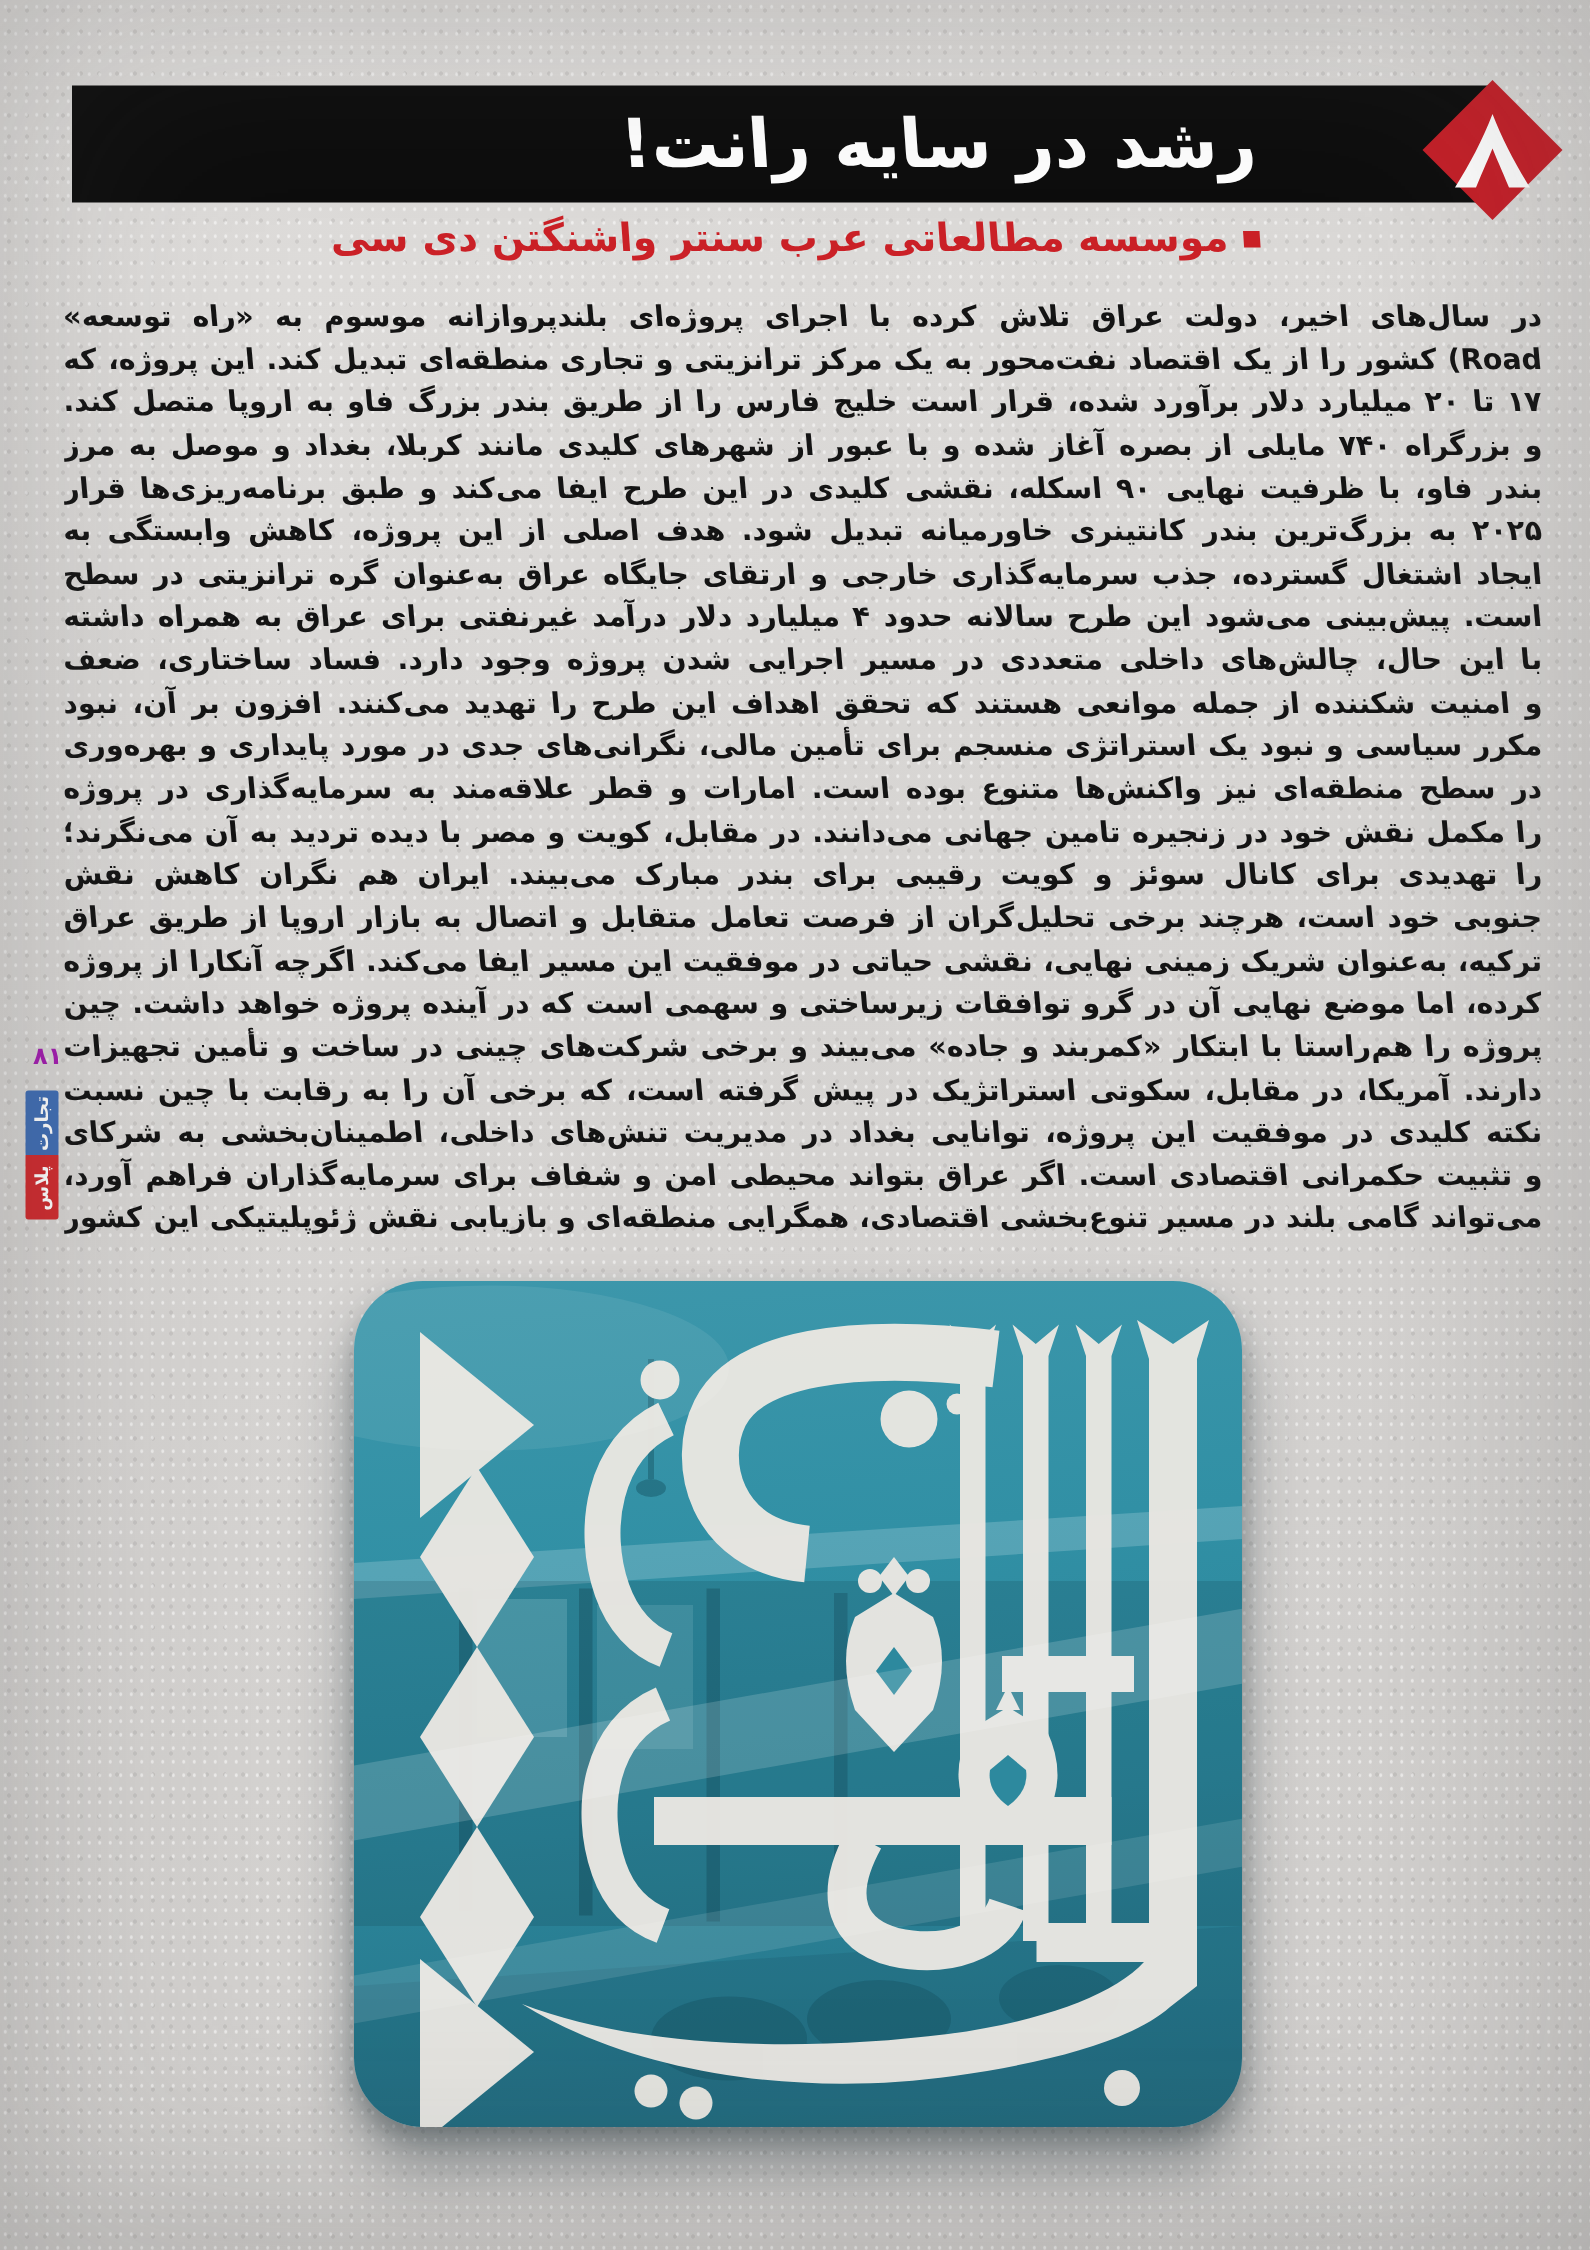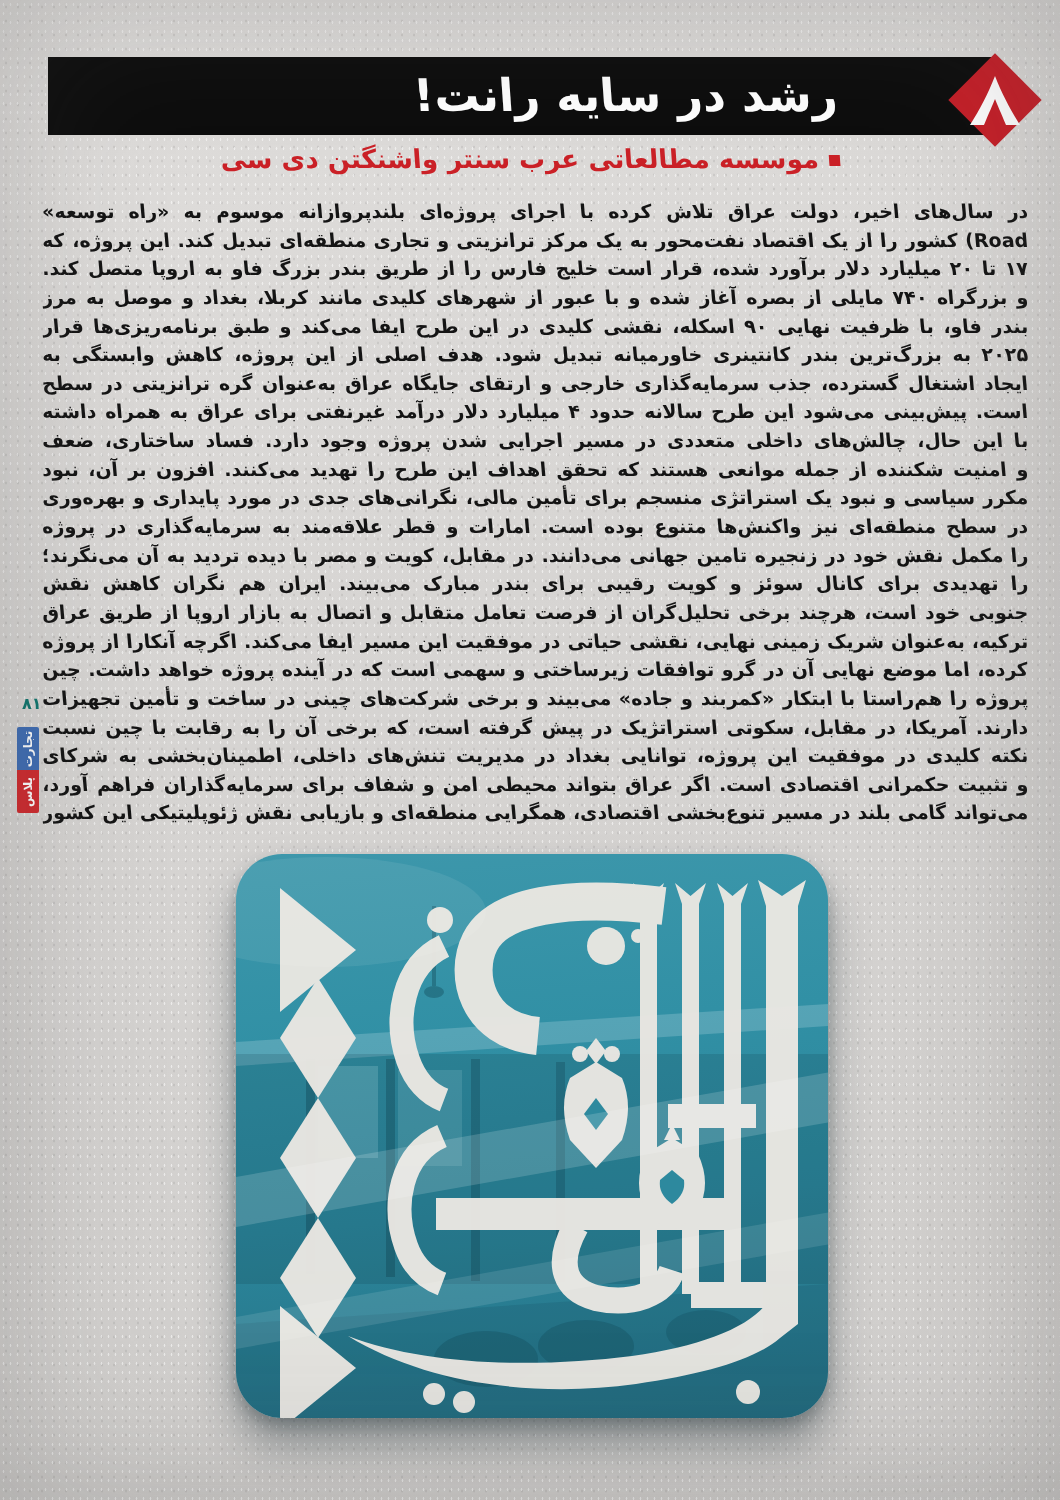--- a/index.html
+++ b/index.html
@@ -28,21 +28,21 @@
     color:#cb2127;font-size:26px;font-weight:700;transform:skewX(4deg);}
   .byline .bullet{display:inline-block;width:11px;height:11px;background:#cb2127;
     margin-left:10px;vertical-align:middle;}
   
   .article{position:absolute;left:42px;top:197px;width:986px;direction:rtl;color:#141414;}
   .article-line{height:28.65px;line-height:28.65px;font-size:19px;font-weight:700;
     text-align:justify;text-align-last:justify;overflow:hidden;transform:skewX(5deg);
     letter-spacing:0;}
   
   .side-page-num{position:absolute;left:22px;top:694px;font-size:16px;font-weight:700;
-    color:#0f766e;direction:rtl;}
+    color:#a21caf;direction:rtl;}
   .mini-logo{position:absolute;left:17px;top:727px;width:22px;display:flex;flex-direction:column;}
   .mini-logo .box{width:22px;height:43px;display:flex;align-items:center;justify-content:center;overflow:hidden;}
   .mini-logo .box span{transform:rotate(-90deg);white-space:nowrap;color:#fff;
     font-size:12px;font-weight:700;direction:rtl;}
   .mini-logo .blue{background:#3f6db4;border-radius:2px 2px 0 0;}
   .mini-logo .red{background:#d02a2e;border-radius:0 0 2px 2px;}
   
   .logo-tile{position:absolute;left:236px;top:854px;width:592px;height:564px;margin:0;
     border-radius:46px;overflow:hidden;
     background:linear-gradient(175deg,#3d97ab 0%,#3190a5 32%,#2b869b 62%,#256f83 100%);

